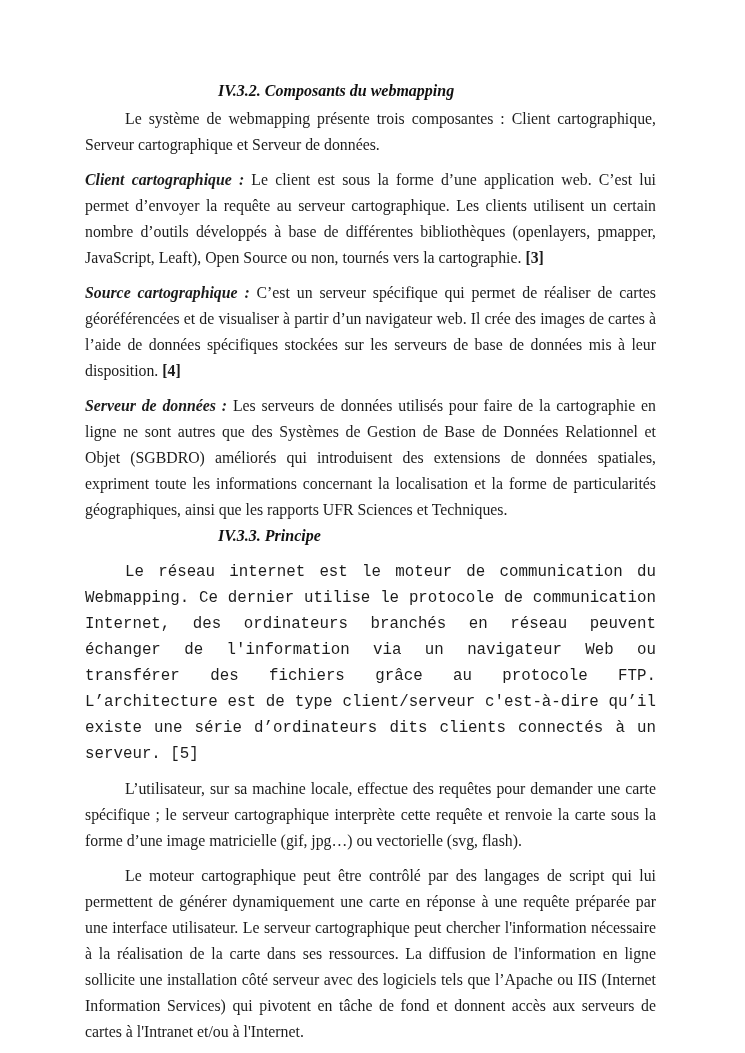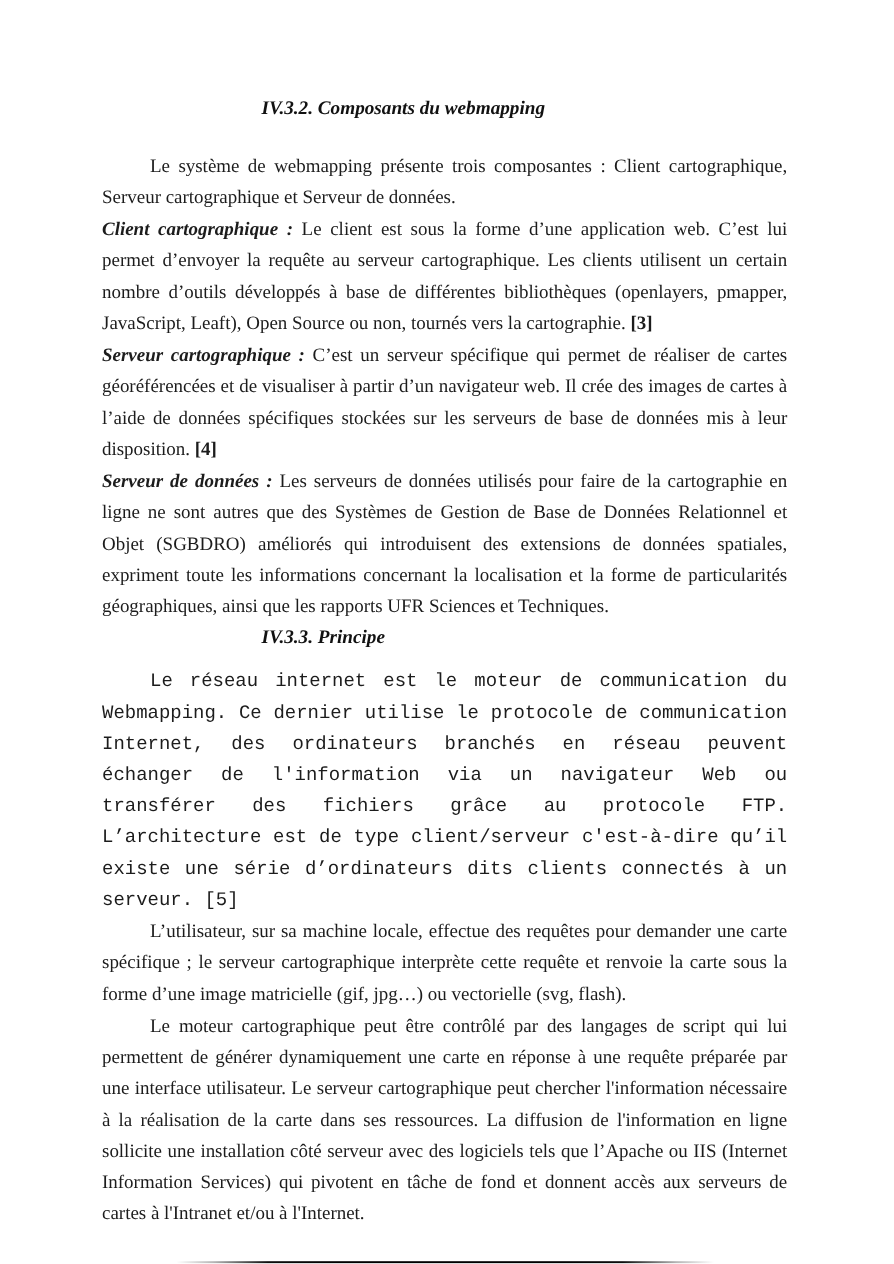--- a/index.html
+++ b/index.html
@@ -31,23 +31,23 @@
   h2.heading.second {
   }
   p.body {
     margin: 0;
     text-align: justify;
     color: #1c1c1c;
   }
   p.body.indent {
     text-indent: 40px;
   }
-  p.intro      { margin-top: 22px; }
+  p.intro      { margin-top: 2px; }
   p.after-head { margin-top: 10px; font-family: Liberation Mono, monospace; }
-  p.gap        { margin-top: 1px;  }
+  p.gap        { margin-top: 9px;  }
   .lead {
     font-weight: bold;
     font-style: italic;
   }
   .ref {
     font-weight: bold;
   }
   .page-footer {
     margin-top: 26px;
   }
@@ -77,21 +77,21 @@
 <body>
 
 <div class="page">
 
   <h2 class="heading">IV.3.2. Composants du webmapping</h2>
 
   <p class="body indent intro">Le système de webmapping présente trois composantes : Client cartographique, Serveur cartographique et Serveur de données.</p>
 
   <p class="body gap"><span class="lead">Client cartographique :</span><span> Le client est sous la forme d’une application web. C’est lui permet d’envoyer la requête au serveur cartographique. Les clients utilisent un certain nombre d’outils développés à base de différentes bibliothèques (openlayers, pmapper, JavaScript, Leaft), Open Source ou non, tournés vers la cartographie. </span><span class="ref">[3]</span></p>
 
-  <p class="body gap"><span class="lead">Serveur cartographique :</span><span> C’est un serveur spécifique qui permet de réaliser de cartes géoréférencées et de visualiser à partir d’un navigateur web. Il crée des images de cartes à l’aide de données spécifiques stockées sur les serveurs de base de données mis à leur disposition. </span><span class="ref">[4]</span></p>
+  <p class="body gap"><span class="lead">Source cartographique :</span><span> C’est un serveur spécifique qui permet de réaliser de cartes géoréférencées et de visualiser à partir d’un navigateur web. Il crée des images de cartes à l’aide de données spécifiques stockées sur les serveurs de base de données mis à leur disposition. </span><span class="ref">[4]</span></p>
 
   <p class="body gap"><span class="lead">Serveur de données :</span><span> Les serveurs de données utilisés pour faire de la cartographie en ligne ne sont autres que des Systèmes de Gestion de Base de Données Relationnel et Objet (SGBDRO) améliorés qui introduisent des extensions de données spatiales, expriment toute les informations concernant la localisation et la forme de particularités géographiques, ainsi que les rapports UFR Sciences et Techniques.</span></p>
 
   <h2 class="heading second">IV.3.3. Principe</h2>
 
   <p class="body indent after-head">Le réseau internet est le moteur de communication du Webmapping. Ce dernier utilise le protocole de communication Internet, des ordinateurs branchés en réseau peuvent échanger de l'information via un navigateur Web ou transférer des fichiers grâce au protocole FTP. L’architecture est de type client/serveur c'est-à-dire qu’il existe une série d’ordinateurs dits clients connectés à un serveur. [5]</p>
 
   <p class="body indent gap">L’utilisateur, sur sa machine locale, effectue des requêtes pour demander une carte spécifique ; le serveur cartographique interprète cette requête et renvoie la carte sous la forme d’une image matricielle (gif, jpg…) ou vectorielle (svg, flash).</p>
 
   <p class="body indent gap">Le moteur cartographique peut être contrôlé par des langages de script qui lui permettent de générer dynamiquement une carte en réponse à une requête préparée par une interface utilisateur. Le serveur cartographique peut chercher l'information nécessaire à la réalisation de la carte dans ses ressources. La diffusion de l'information en ligne sollicite une installation côté serveur avec des logiciels tels que l’Apache ou IIS (Internet Information Services) qui pivotent en tâche de fond et donnent accès aux serveurs de cartes à l'Intranet et/ou à l'Internet.</p>

